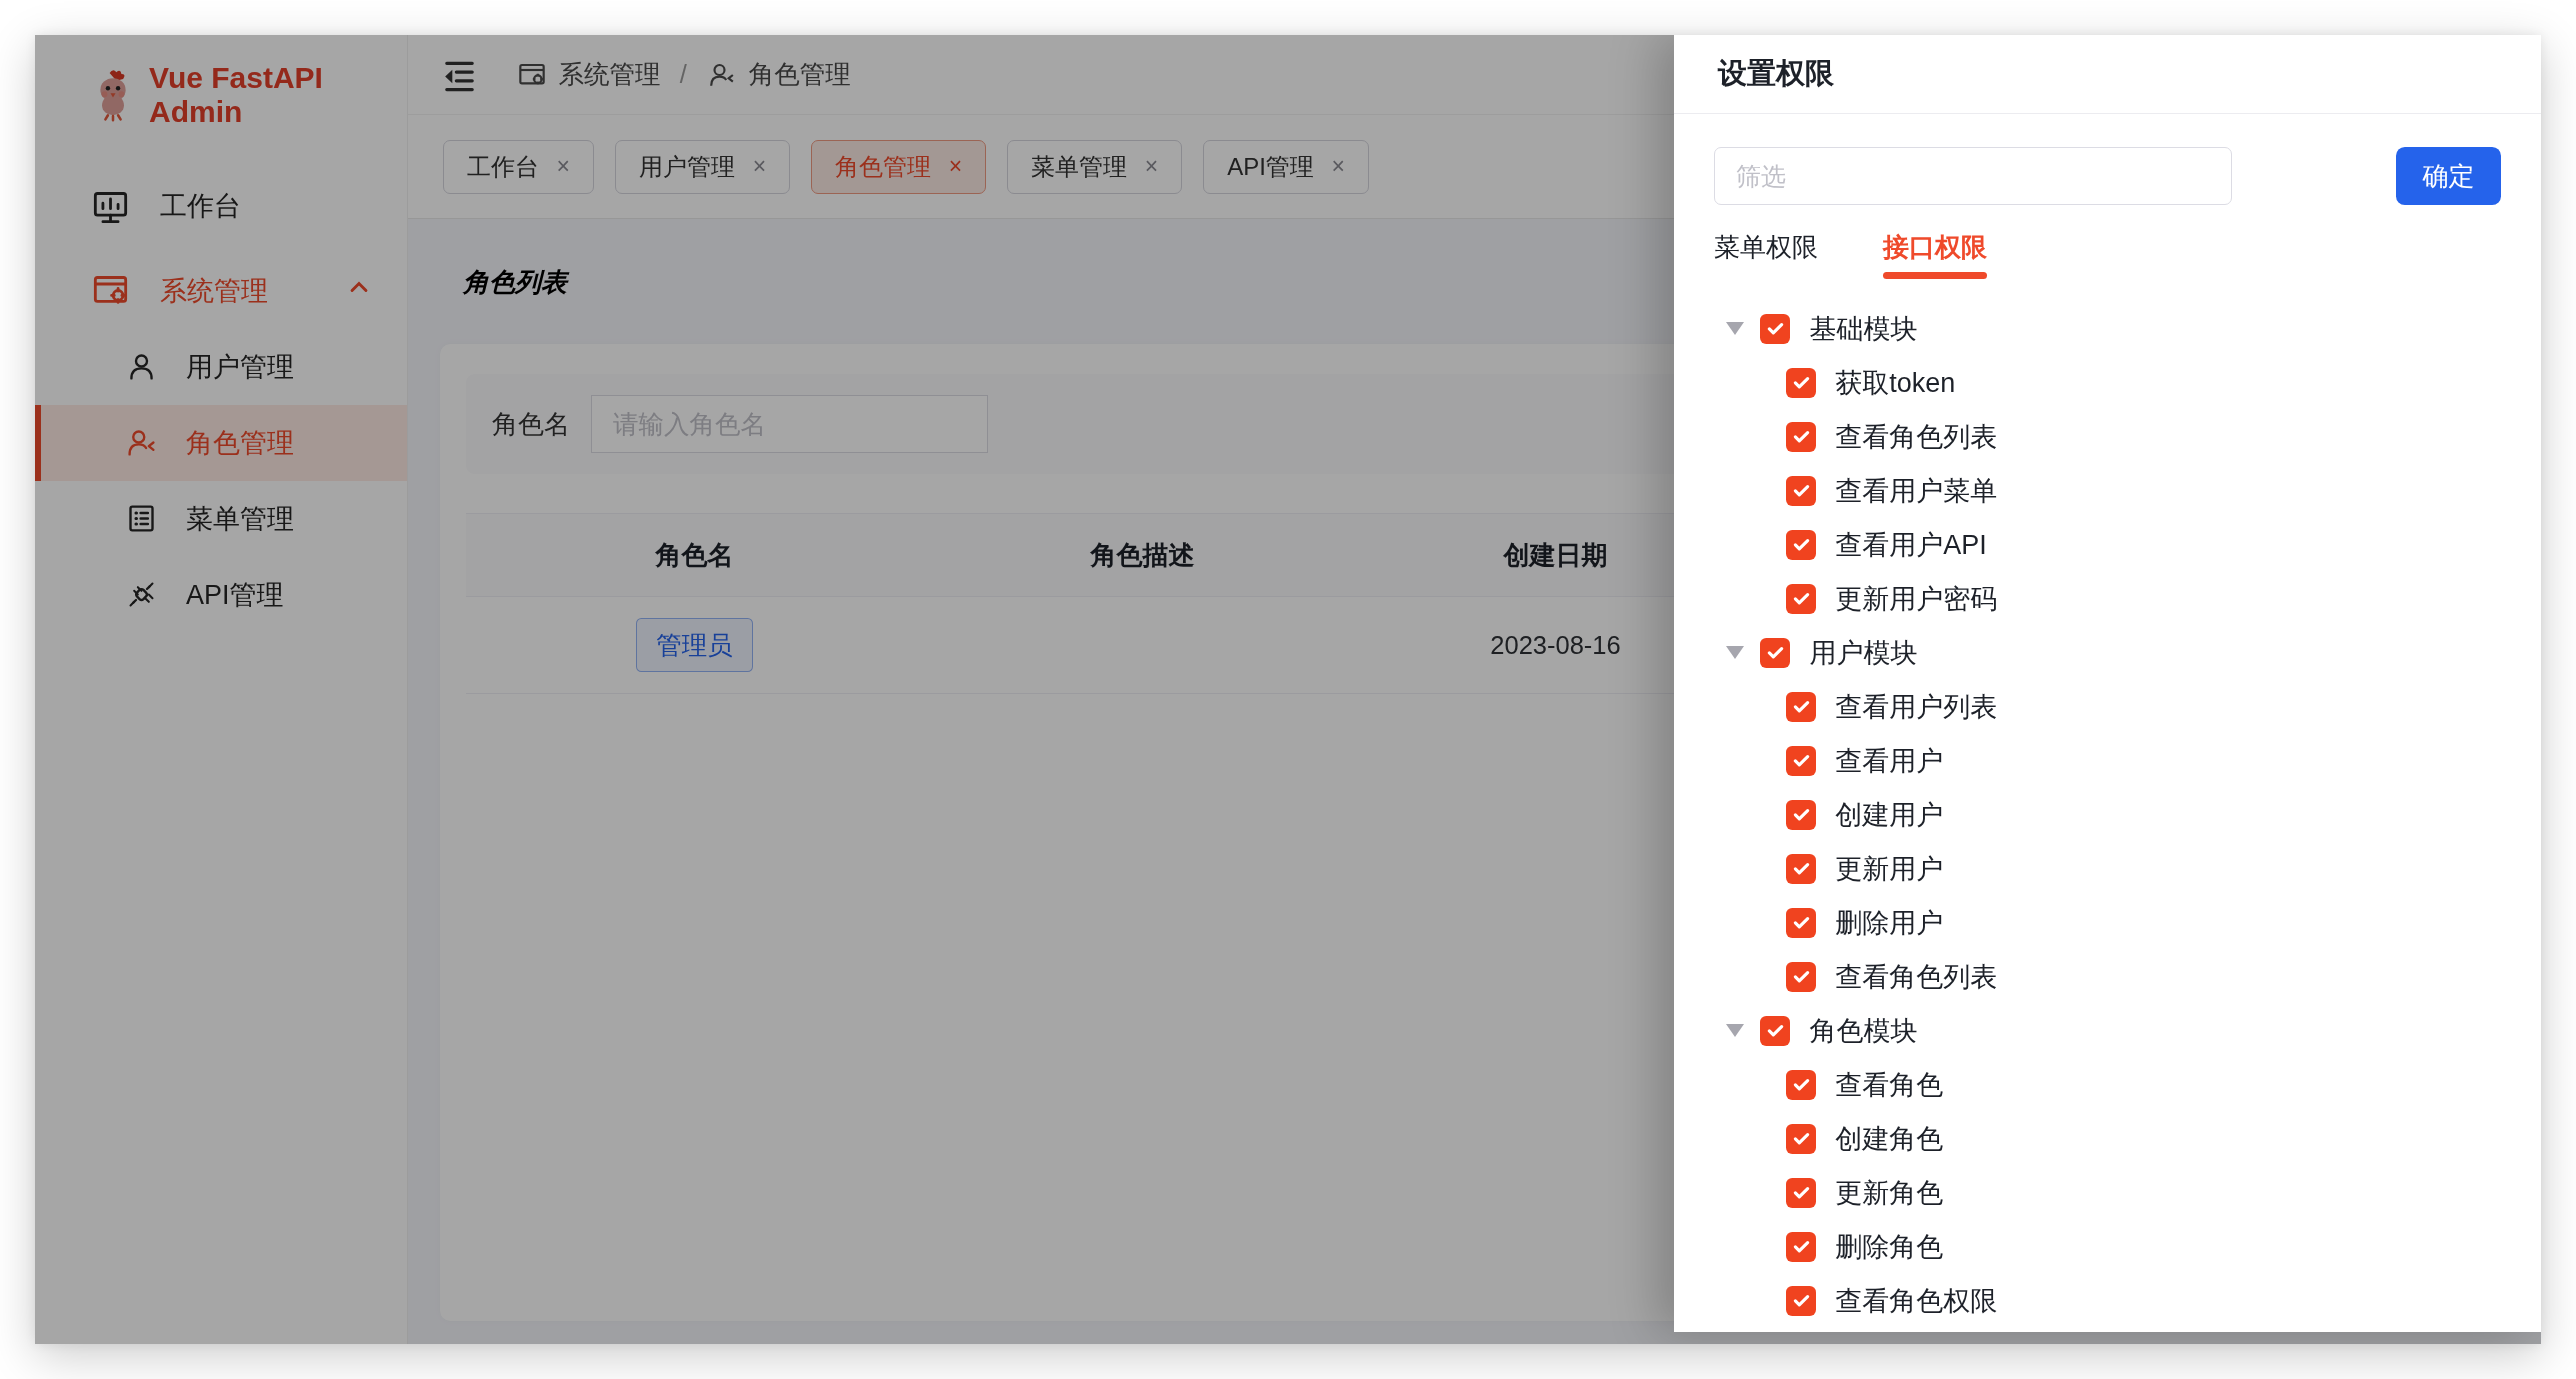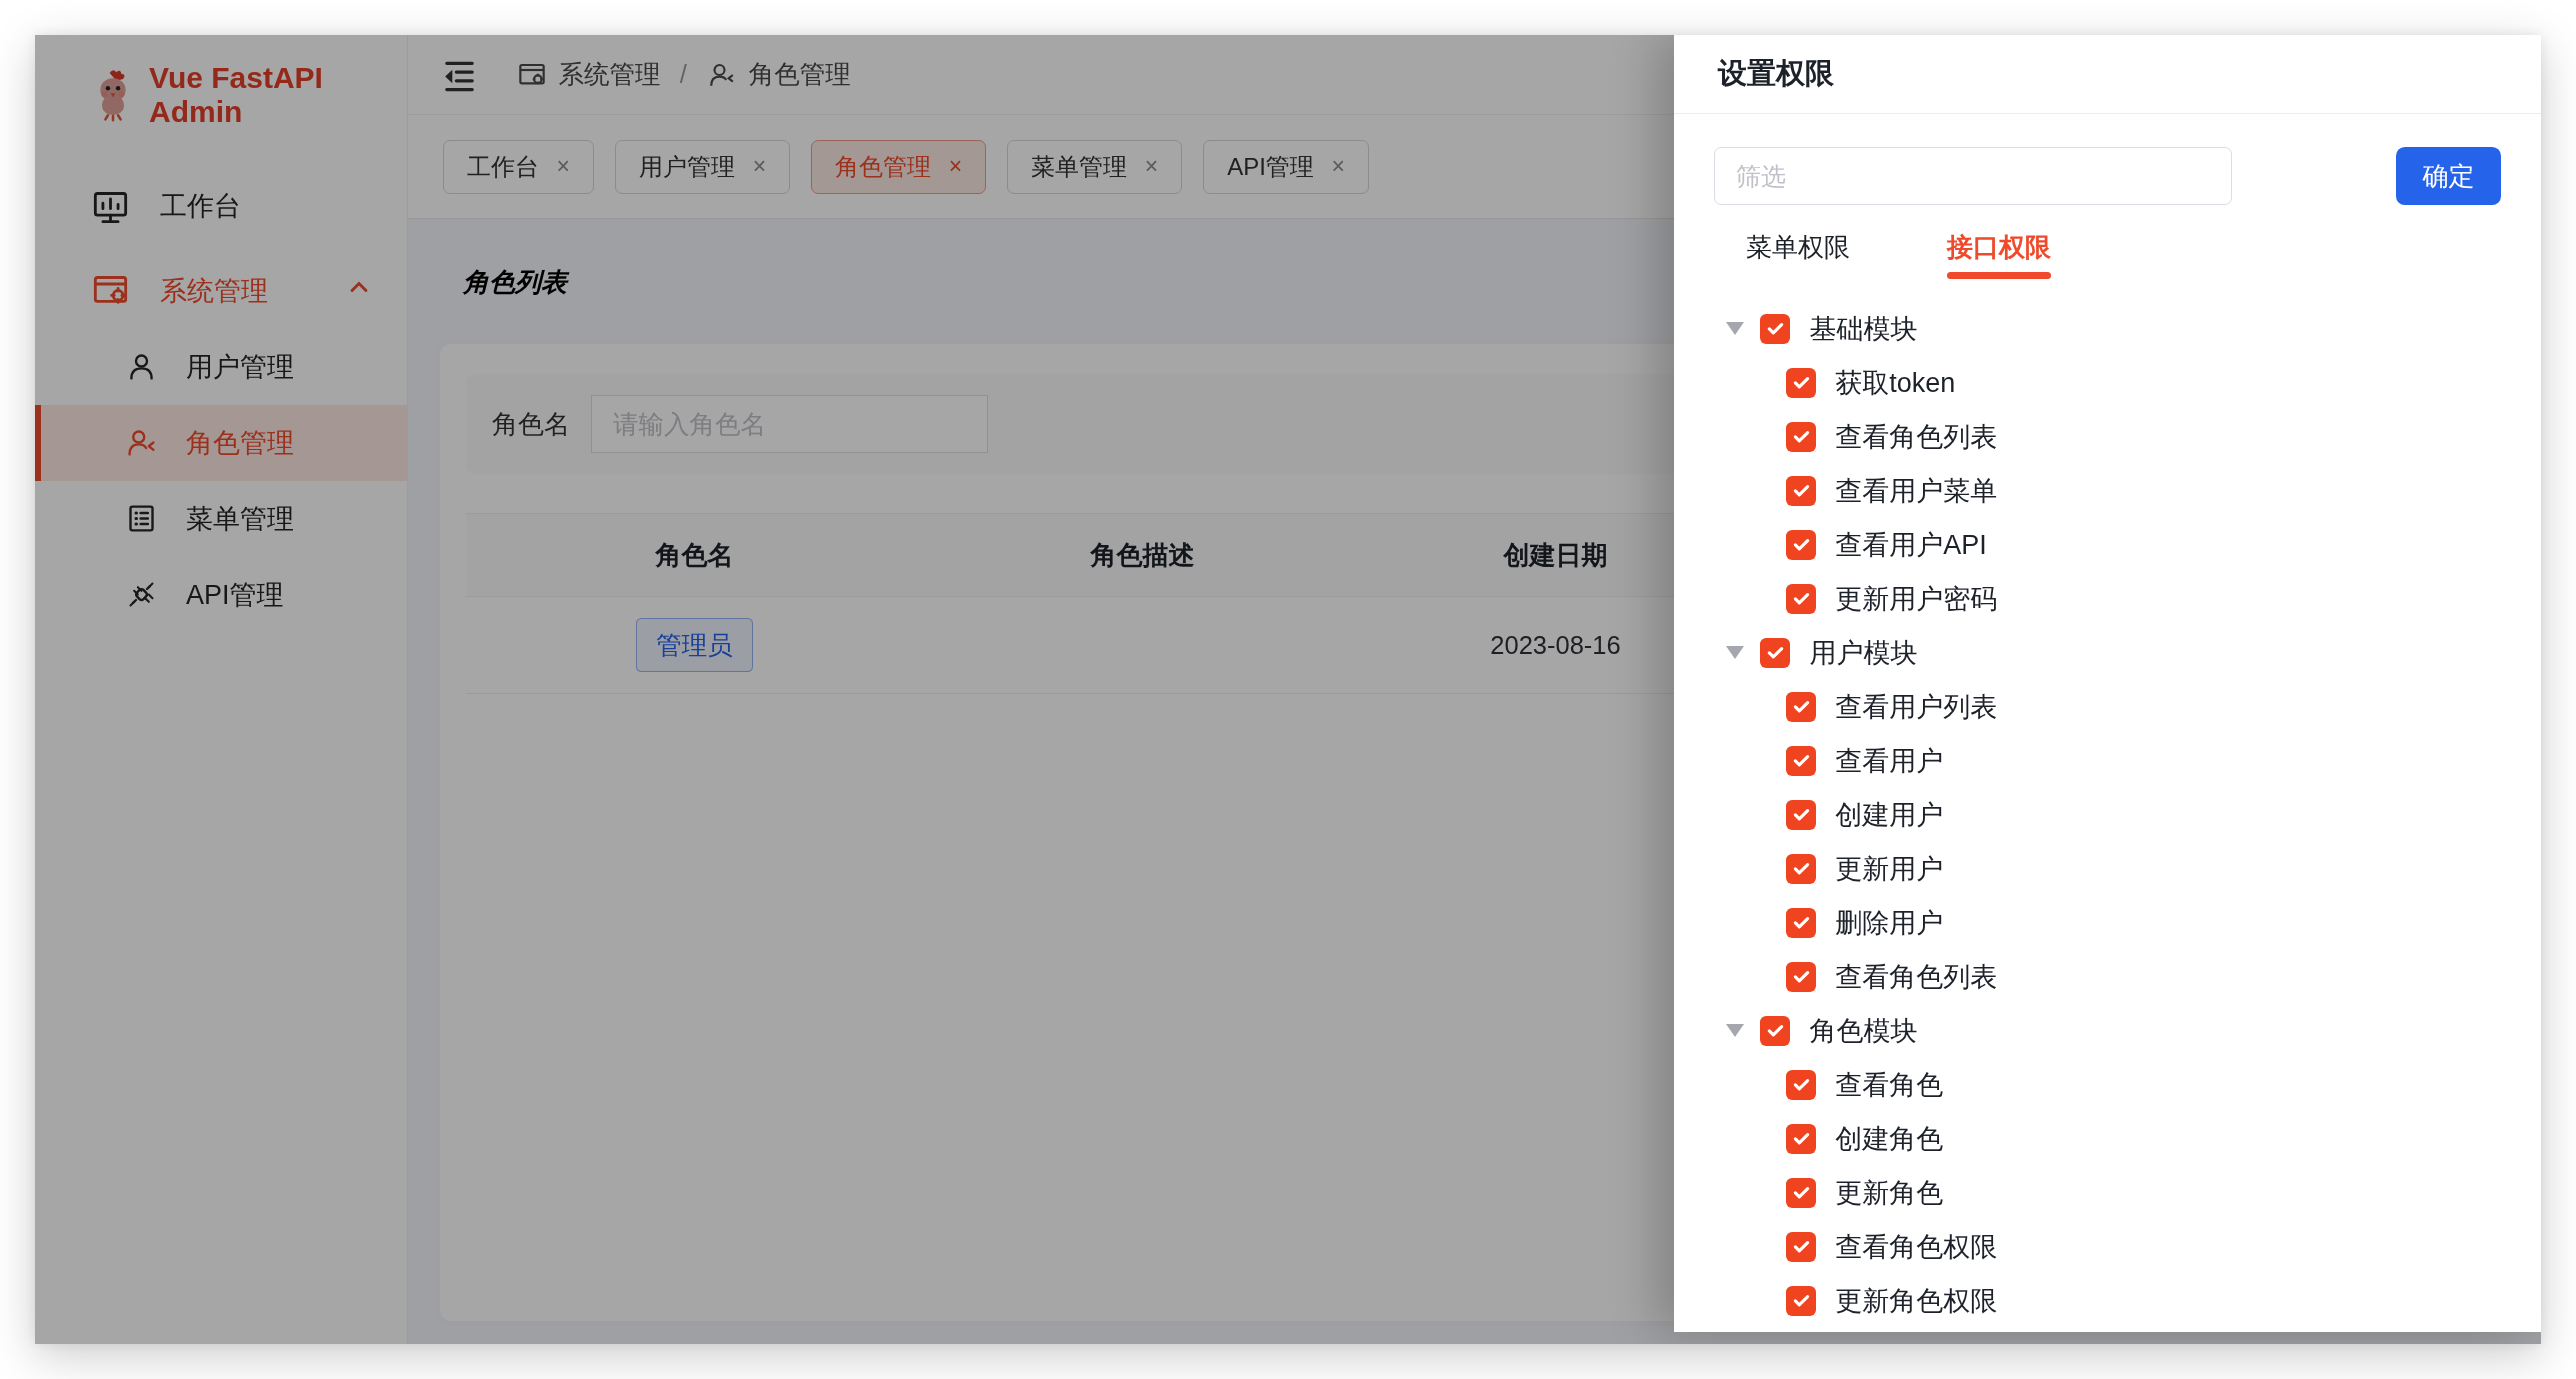--- a/index.html
+++ b/index.html
@@ -61,21 +61,21 @@
             box-shadow:-16px 0 46px rgba(0,0,0,0.22); display:flex; flex-direction:column; }
   .d-header { height:79px; border-bottom:1.8px solid #ececf0; display:flex; align-items:center; padding-left:44px; flex:none; }
   .d-title { font-size:29px; font-weight:bold; color:#1d2129; }
   .d-body { flex:1; padding:33px 40px 0 40px; overflow:hidden; }
   .filter-row { display:flex; align-items:center; justify-content:space-between; }
   .filter-input { width:518px; height:58px; border:1.8px solid #dcdce4; border-radius:7px; font-size:25px; padding:0 21px; color:#333; outline:none; }
   .filter-input::placeholder { color:#c0c0c8; }
   .confirm-btn { width:105px; height:58px; border:none; border-radius:8.8px; background:#2563eb; color:#fff; font-size:26px; cursor:pointer; }
 
   .d-tabs { display:flex; gap:65px; margin-top:24.6px; font-size:26px; }
-  .d-tab { padding-bottom:14px; color:#1d2129; position:relative; cursor:pointer;margin-left:32px; }
+  .d-tab { padding-bottom:14px; color:#1d2129; position:relative; cursor:pointer; }
   .d-tab.active { color:#ef4a2b; font-weight:bold; }
   .d-tab.active::after { content:""; position:absolute; left:0; right:0; bottom:0; height:6.2px; border-radius:3.5px; background:#ef4a2b; }
 
   .tree { margin-top:23px; }
   .tree-row { display:flex; align-items:center; height:54px; font-size:27px; color:#1d2129; cursor:pointer; }
   .tree-row.lvl0 { padding-left:12.3px; }
   .tree-row.lvl1 { padding-left:72px; }
   .caret { width:0; height:0; border-left:9.7px solid transparent; border-right:9.7px solid transparent; border-top:13px solid #a6a6ae; margin-right:16px; flex:none; }
   .cbox { width:30px; height:30px; border-radius:6.2px; background:#f0431f; margin-right:19.3px; flex:none; display:flex; align-items:center; justify-content:center; }
   .cbox svg { width:21px; height:21px; }
@@ -409,20 +409,28 @@
               </svg>
             </span>
       <span>更新角色</span>
           </div>
           <div class="tree-row lvl1">
             <span class="cbox">
               <svg viewBox="0 0 24 24" fill="none" stroke="#fff" stroke-width="3.6" stroke-linecap="round" stroke-linejoin="round">
                 <path d="M5 12.5 l4.5 4.5 L19 7.5"></path>
               </svg>
             </span>
+      <span>删除角色</span>
+          </div>
+          <div class="tree-row lvl1">
+            <span class="cbox">
+              <svg viewBox="0 0 24 24" fill="none" stroke="#fff" stroke-width="3.6" stroke-linecap="round" stroke-linejoin="round">
+                <path d="M5 12.5 l4.5 4.5 L19 7.5"></path>
+              </svg>
+            </span>
       <span>查看角色权限</span>
           </div>
           <div class="tree-row lvl1">
             <span class="cbox">
               <svg viewBox="0 0 24 24" fill="none" stroke="#fff" stroke-width="3.6" stroke-linecap="round" stroke-linejoin="round">
                 <path d="M5 12.5 l4.5 4.5 L19 7.5"></path>
               </svg>
             </span>
       <span>更新角色权限</span>
           </div>

